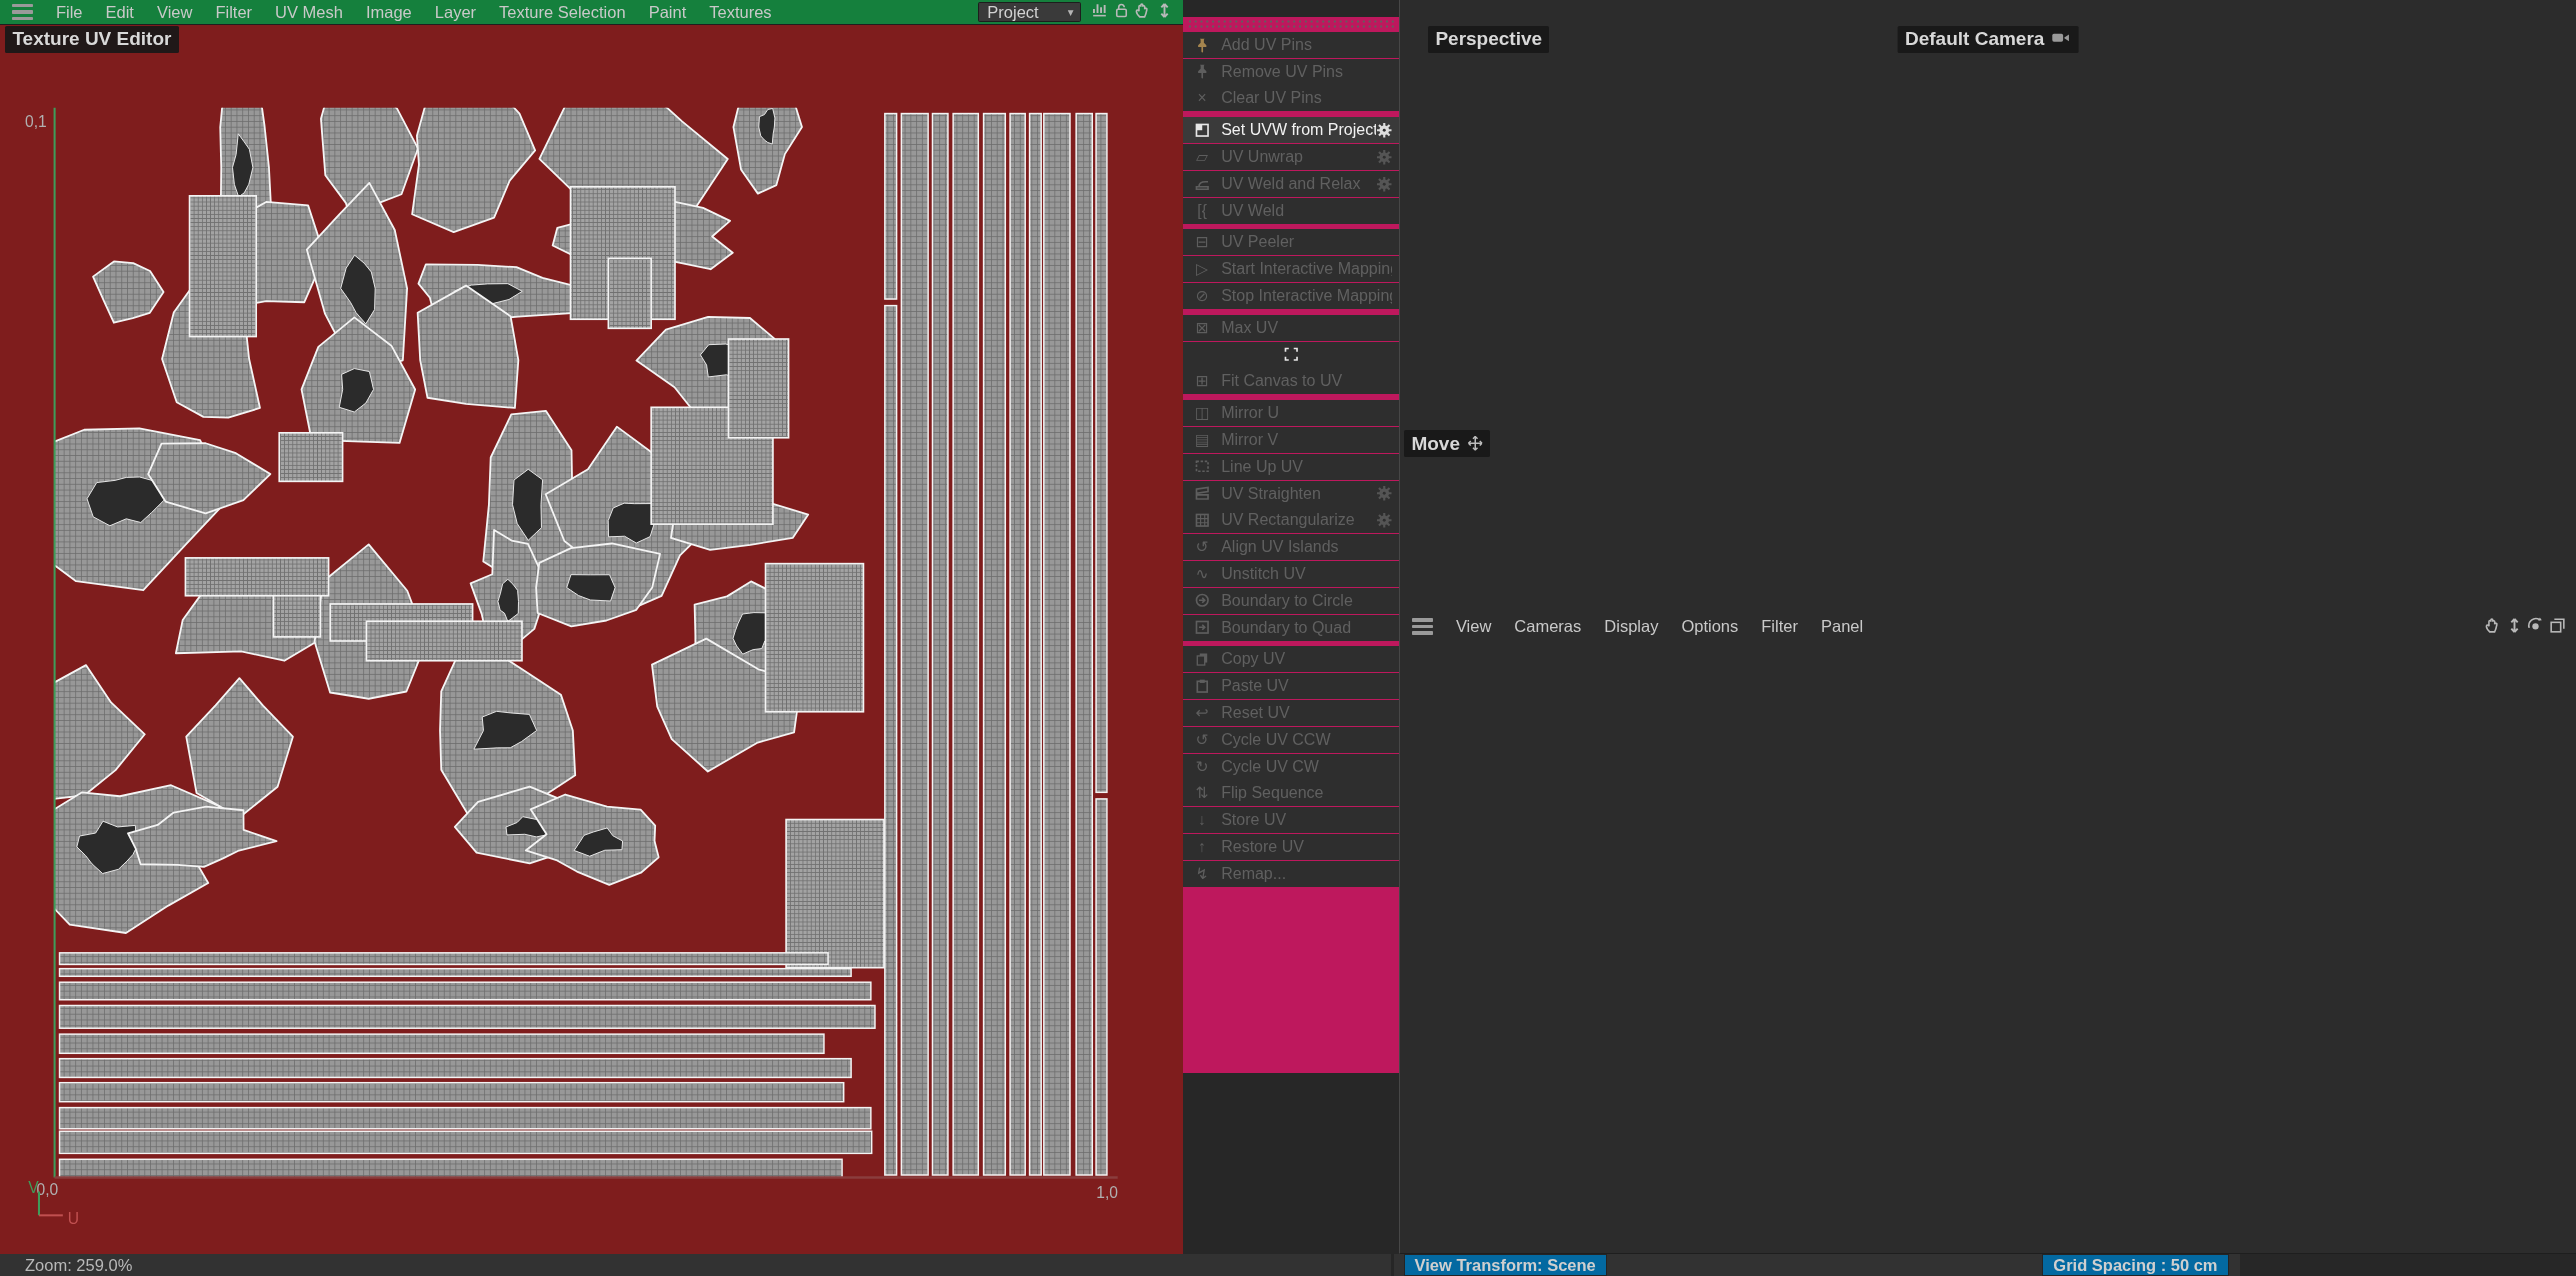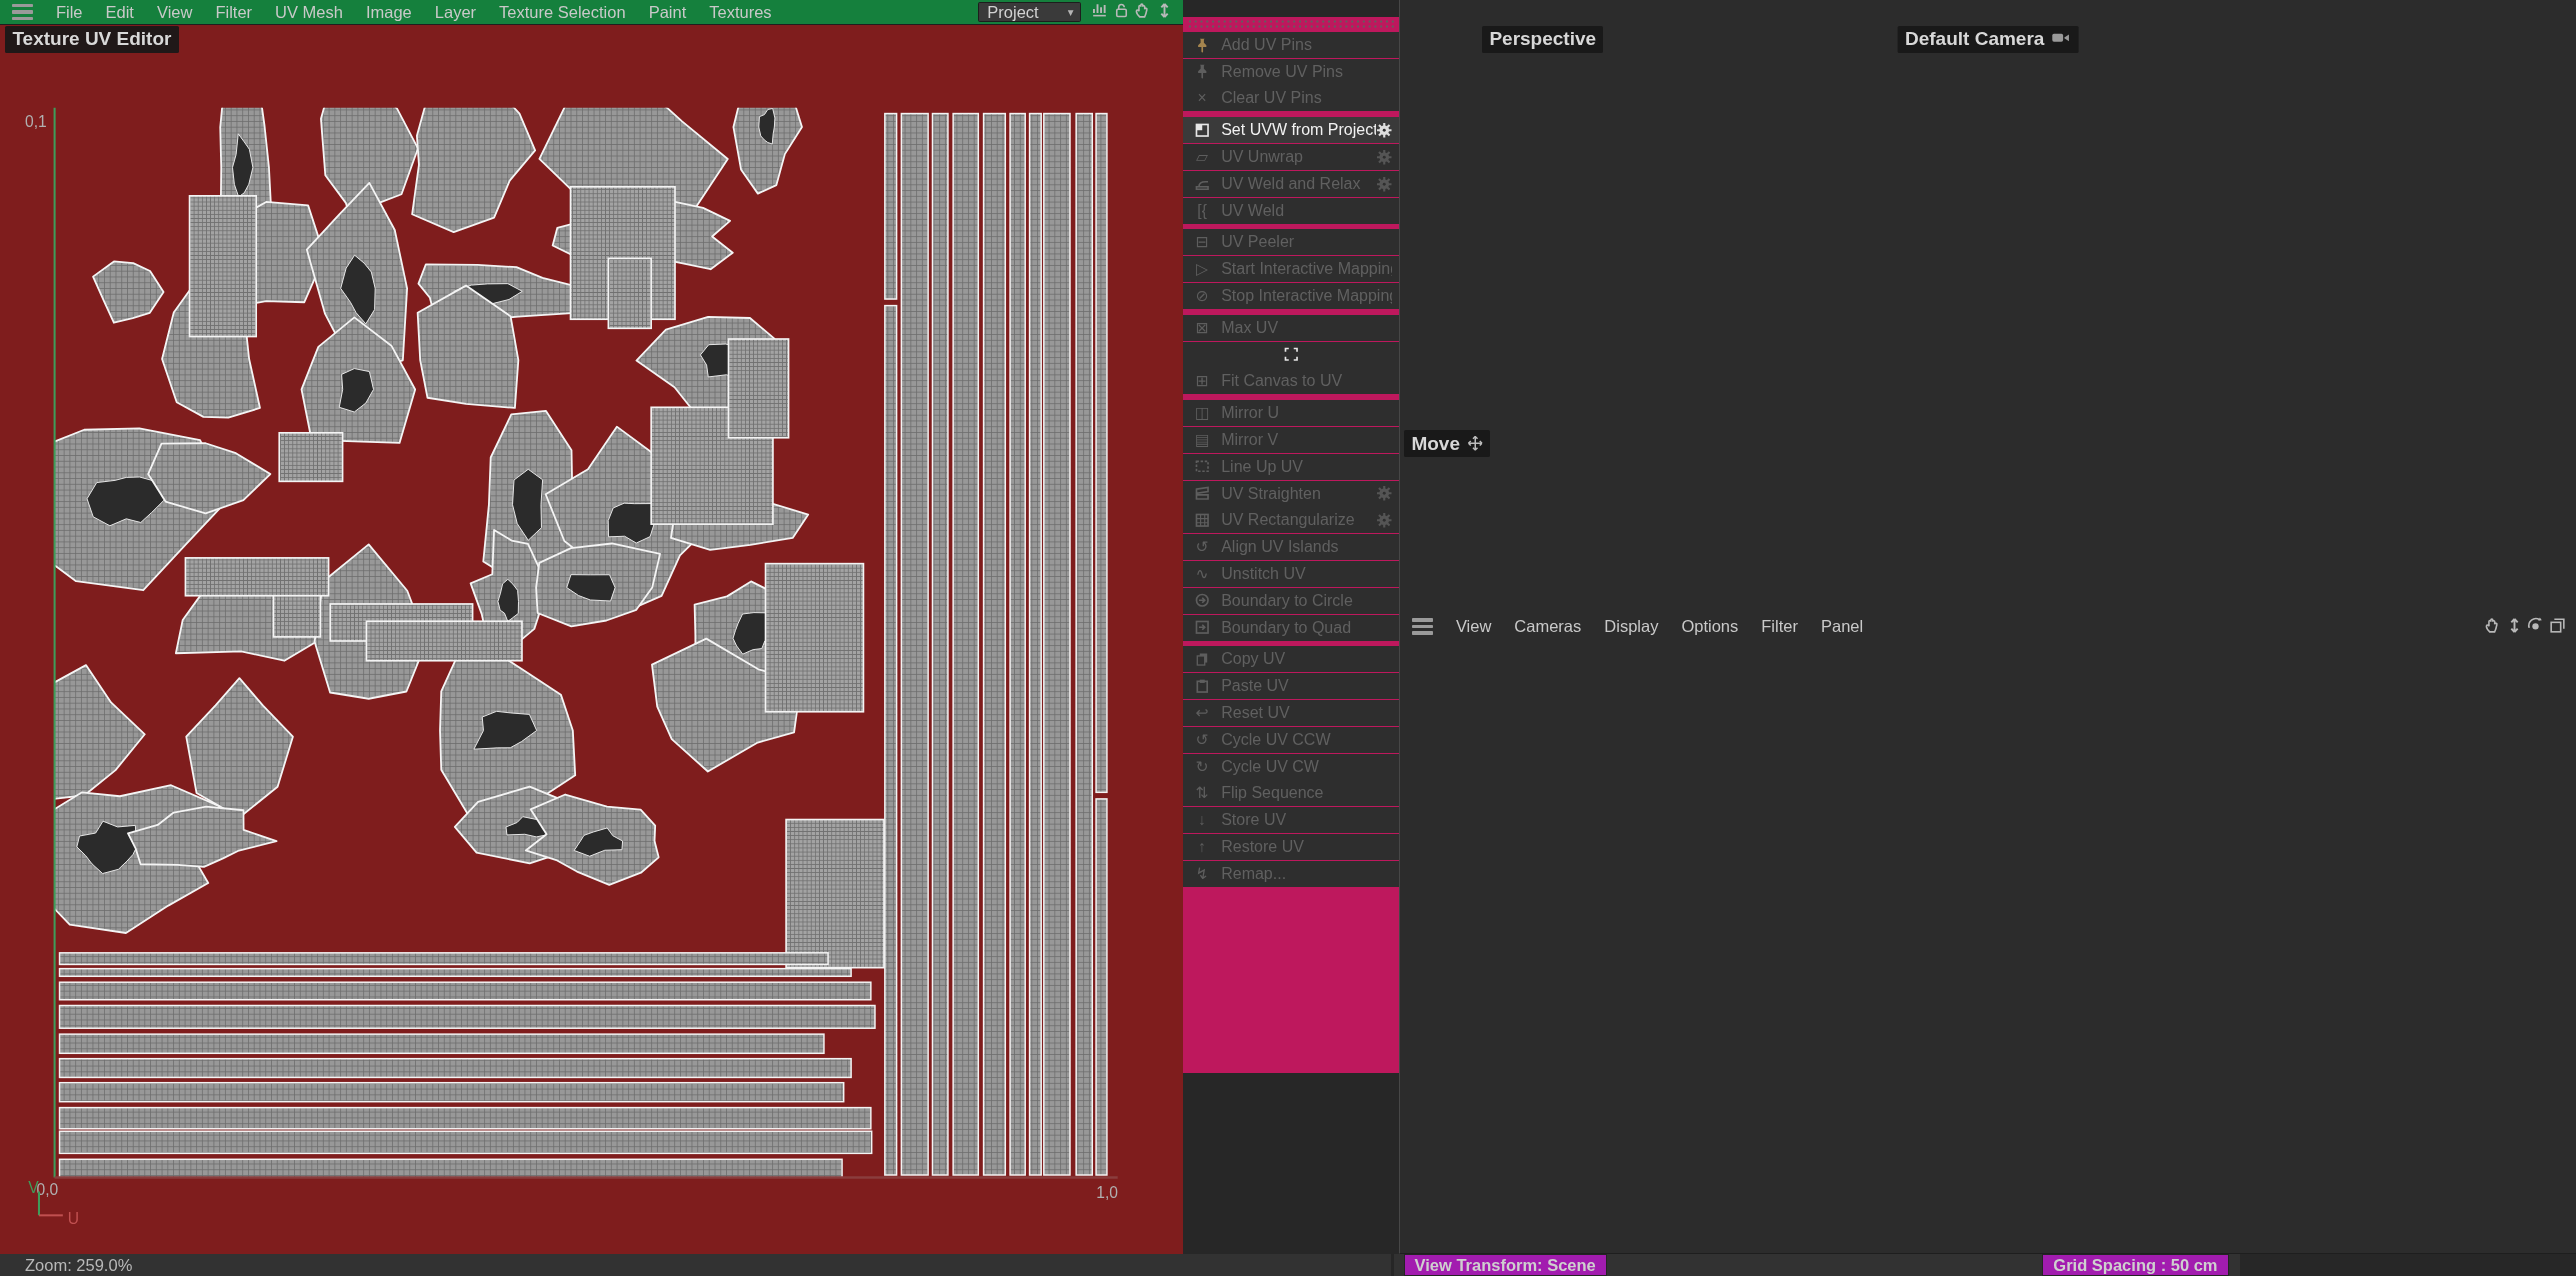--- a/index.html
+++ b/index.html
@@ -55,21 +55,21 @@
   .vp{position:absolute;left:1399px;top:0;width:1177px;height:1254px;background:#2c2c2c;
       border-left:1.6px solid #474747;}
   #vpSvg{position:absolute;left:0;top:0;}
   .cam-icon svg{width:20px;height:15px;}
   
   .statusbar{position:absolute;left:0;top:1254px;width:2240px;height:22px;background:#323232;
              display:flex;align-items:center;font-size:16.5px;color:#b8b8b8;z-index:7;}
   .sb-left{width:1391px;padding-left:25px;}
   .sb-div{width:2.5px;height:22px;background:#262626;}
   .sb-chips{flex:1;display:flex;align-items:center;}
-  .sb-chip{background:#a21caf;border:0.8px solid #242424;padding:0.8px 10px;margin-left:10px;
+  .sb-chip{background:#0369a1;border:0.8px solid #242424;padding:0.8px 10px;margin-left:10px;
            color:#cfcfcf;font-weight:bold;white-space:nowrap;}
   .sb-chip.right{margin-left:auto;margin-right:11.5px;}
 </style>
 </head>
 <body>
 
 <div class="app">
 
   <div class="uv-pane">
     <svg id="uvSvg" width="1183" height="1254" viewBox="0 0 1437 1524" style="font-size:20px">
@@ -596,21 +596,21 @@
               <path d="M17.5 2l2.5 3.5-4.5.5z" fill="currentColor"></path>
             </svg>
           </span><span class="tbi">
             <svg viewBox="0 0 24 24">
               <path d="M8 4h12v12" fill="none" stroke="currentColor" stroke-width="2"></path>
               <rect x="4" y="8" width="12" height="12" fill="none" stroke="currentColor" stroke-width="2"></rect>
             </svg>
           </span></span>
       </div>
   </div>
-  <div class="chip" style="left:1482px;top:25.5px;">
+  <div class="chip" style="left:1428px;top:25.5px;">
     <span>Perspective</span>
   </div>
   <div class="chip" style="left:1988px;top:25.5px;transform:translateX(-50%);">
     <span>Default Camera</span>
     <span class="cam-icon">
       <svg viewBox="0 0 22 18">
           <rect x="1" y="4.5" width="13" height="9.5" rx="2" fill="#9a9a9a"></rect>
       <path d="M15.5 9l5.5-3.5v8L15.5 10z" fill="#9a9a9a"></path>
         </svg>
     </span>

